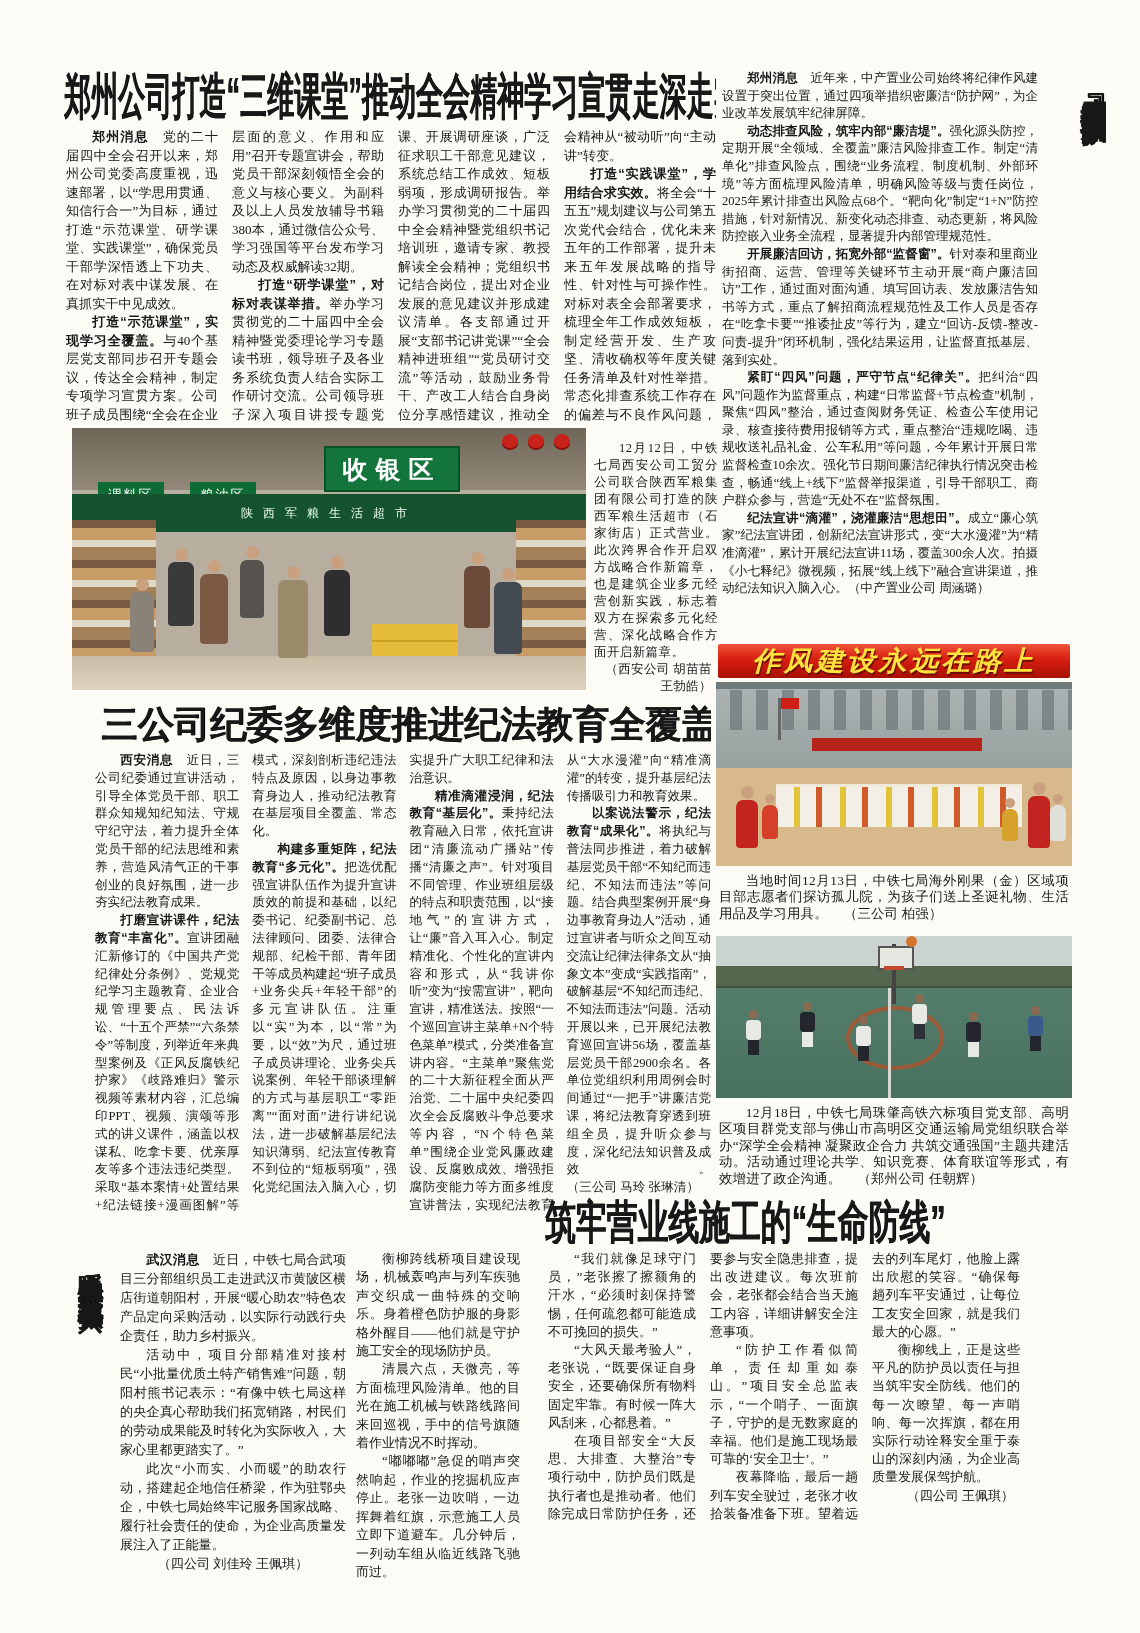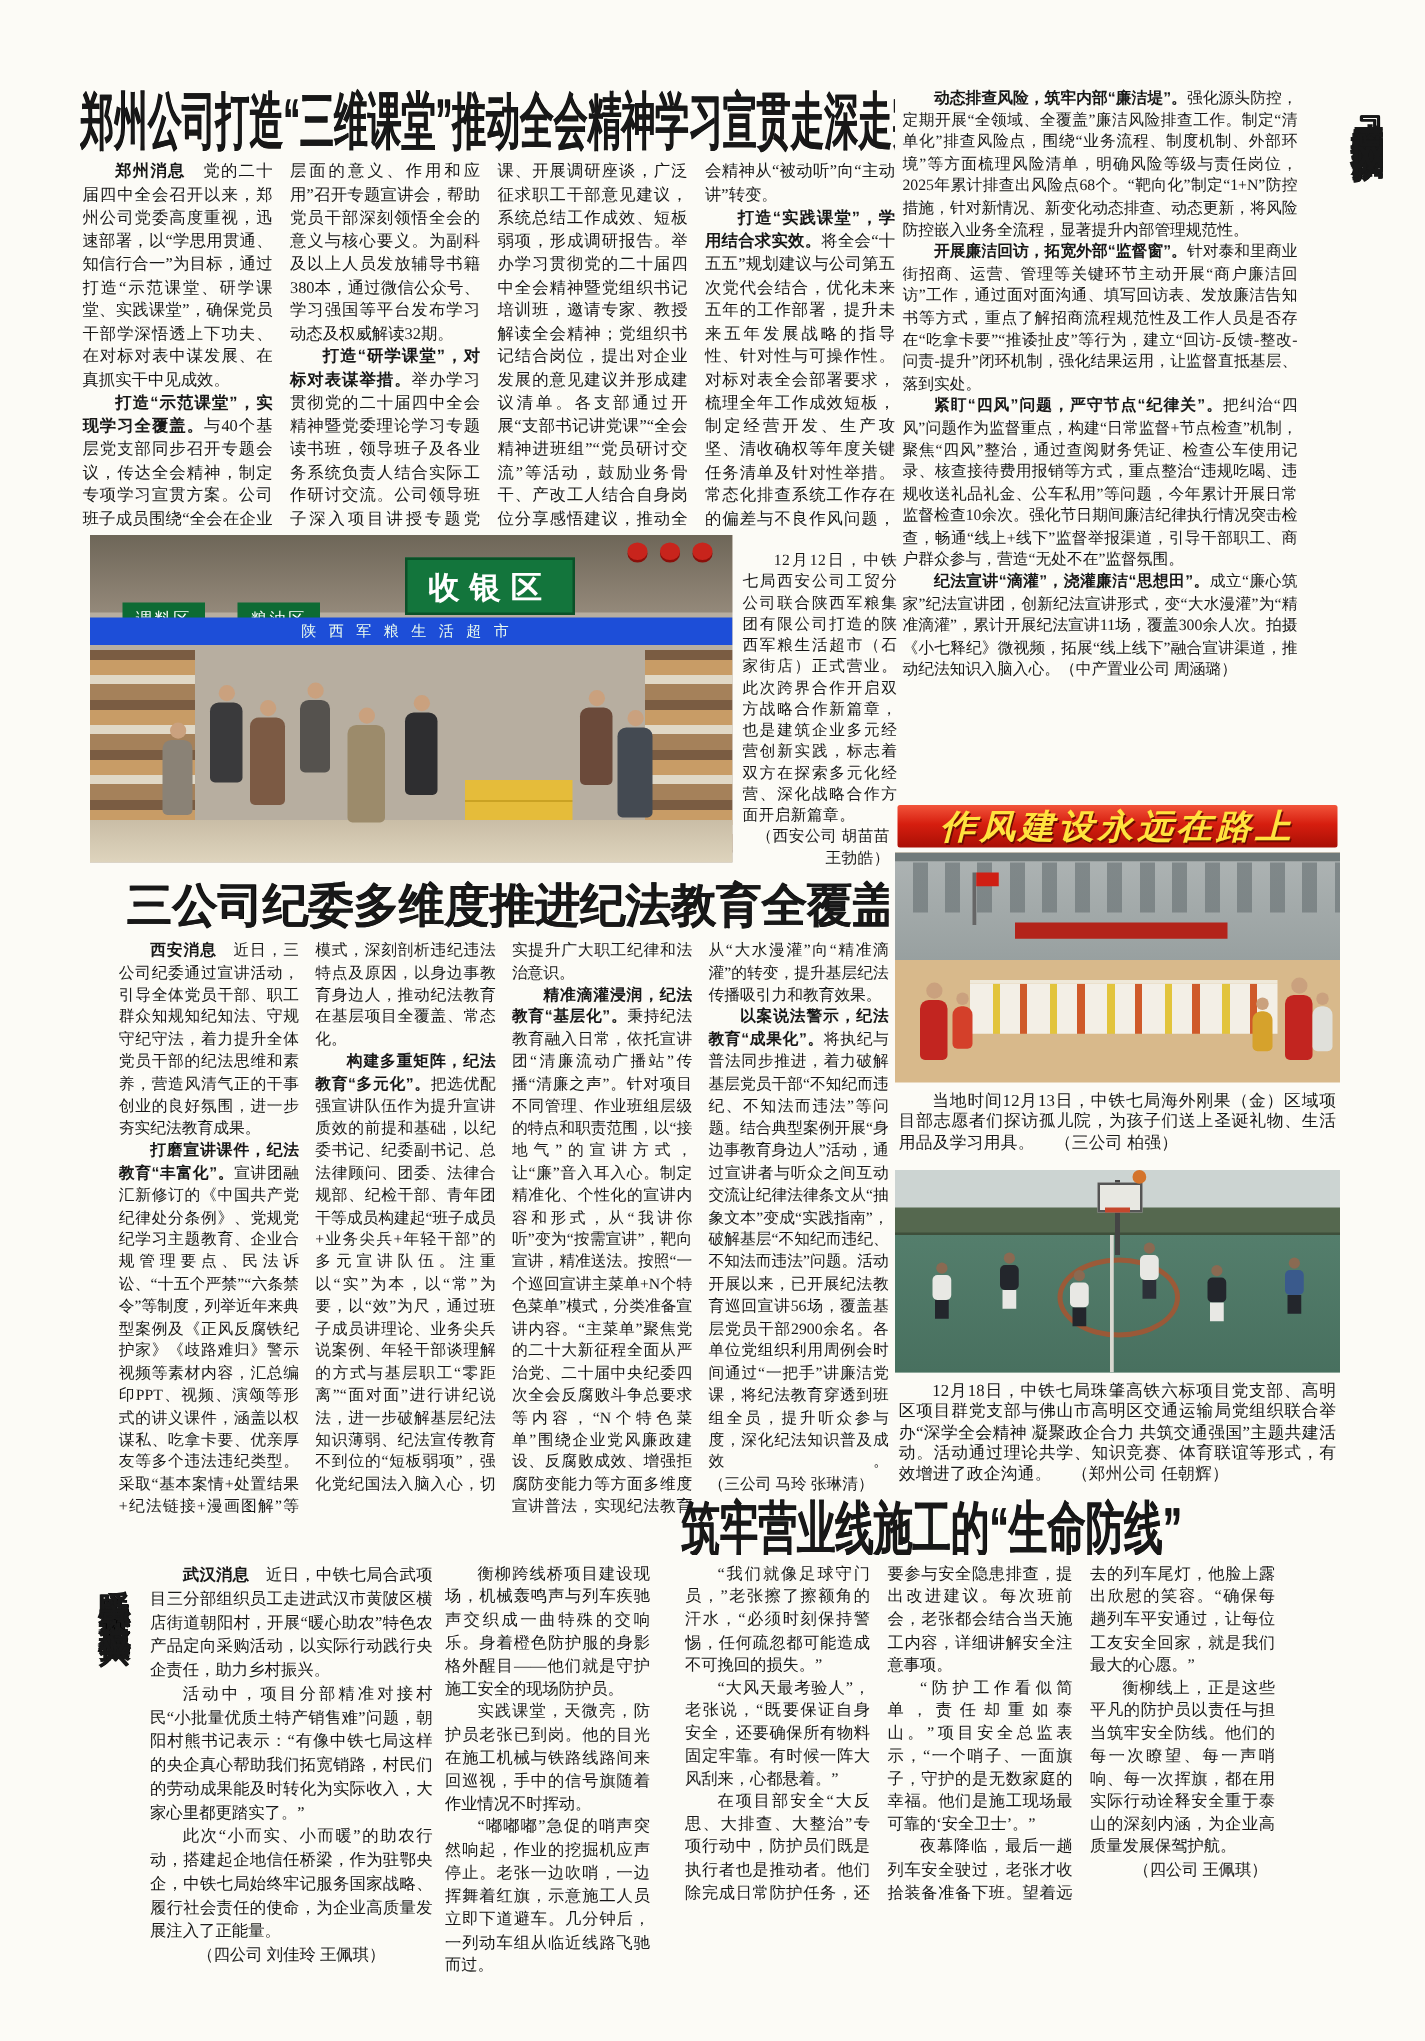--- a/index.html
+++ b/index.html
@@ -24,21 +24,21 @@
              font-size:44px;font-weight:900;transform:scale(0.615,1.12);transform-origin:0 0;
              text-shadow:0.7px 0 0 #000;}
   .body-a{position:absolute;left:66px;top:128px;width:650px;height:298px;column-count:4;column-gap:14px;
           font-size:13.1px;line-height:18.5px;text-align:justify;overflow:hidden;}
   
   .photo-a{position:absolute;left:72px;top:428px;width:514px;height:262px;background:#b7aea0;overflow:hidden;}
   .pa-ceiling{position:absolute;left:0;top:0;width:100%;height:62px;background:linear-gradient(#6e6658,#94897a);}
   .pa-board{position:absolute;left:252px;top:18px;width:132px;height:42px;background:#13753c;border:2px solid #0a5128;
             color:#fff;font-family:"Liberation Sans",sans-serif;font-weight:900;font-size:25px;letter-spacing:8px;
             display:flex;align-items:center;justify-content:center;}
-  .pa-strip{position:absolute;left:0;top:66px;width:100%;height:22px;background:#1d4ed8;color:#eafbef;
+  .pa-strip{position:absolute;left:0;top:66px;width:100%;height:38px;background:#14532d;color:#eafbef;
             font-size:12px;letter-spacing:10px;display:flex;align-items:center;justify-content:center;
             font-family:"Liberation Sans",sans-serif;}
   .pa-sign{position:absolute;top:54px;width:66px;height:26px;background:#0d6b34;color:#fff;font-size:13px;
            font-family:"Liberation Sans",sans-serif;display:flex;align-items:center;justify-content:center;letter-spacing:2px;}
   .pa-lant{position:absolute;top:6px;width:16px;height:14px;border-radius:50%;background:#c8241c;box-shadow:0 2px 0 #8a0f0a;}
   .pa-shelf{position:absolute;top:92px;height:162px;background:repeating-linear-gradient(180deg,
             #7a5c42 0 8px,#c89c66 8px 20px,#e0d8c6 20px 27px,#a5815a 27px 40px);}
   .pa-floor{position:absolute;left:0;bottom:0;width:100%;height:34px;background:linear-gradient(#c9bda6,#ded4bd);}
   .pa-boxes{position:absolute;left:300px;top:196px;width:86px;height:54px;
             background:repeating-linear-gradient(180deg,#e5bc3a 0 16px,#caa223 16px 18px),
@@ -180,20 +180,21 @@
       </span>
   </div>
 
   <div class="brief">
     <p class="para">12月12日，中铁七局西安公司工贸分公司联合陕西军粮集团有限公司打造的陕西军粮生活超市（石家街店）正式营业。此次跨界合作开启双方战略合作新篇章，也是建筑企业多元经营创新实践，标志着双方在探索多元化经营、深化战略合作方面开启新篇章。</p>
     <p class="byline">（西安公司 胡苗苗 王勃皓）</p>
   </div>
 
   <div class="art-b">
     <div class="vhl-b">中产置业公司织密廉洁『防护网』</div>
+    <p class="para"><b class="lead">郑州消息　</b><span>近年来，中产置业公司始终将纪律作风建设置于突出位置，通过四项举措织密廉洁“防护网”，为企业改革发展筑牢纪律屏障。</span></p>
     <p class="para"><b class="lead">动态排查风险，筑牢内部“廉洁堤”。</b><span>强化源头防控，定期开展“全领域、全覆盖”廉洁风险排查工作。制定“清单化”排查风险点，围绕“业务流程、制度机制、外部环境”等方面梳理风险清单，明确风险等级与责任岗位，2025年累计排查出风险点68个。“靶向化”制定“1+N”防控措施，针对新情况、新变化动态排查、动态更新，将风险防控嵌入业务全流程，显著提升内部管理规范性。</span></p>
     <p class="para"><b class="lead">开展廉洁回访，拓宽外部“监督窗”。</b><span>针对泰和里商业街招商、运营、管理等关键环节主动开展“商户廉洁回访”工作，通过面对面沟通、填写回访表、发放廉洁告知书等方式，重点了解招商流程规范性及工作人员是否存在“吃拿卡要”“推诿扯皮”等行为，建立“回访-反馈-整改-问责-提升”闭环机制，强化结果运用，让监督直抵基层、落到实处。</span></p>
     <p class="para"><b class="lead">紧盯“四风”问题，严守节点“纪律关”。</b><span>把纠治“四风”问题作为监督重点，构建“日常监督+节点检查”机制，聚焦“四风”整治，通过查阅财务凭证、检查公车使用记录、核查接待费用报销等方式，重点整治“违规吃喝、违规收送礼品礼金、公车私用”等问题，今年累计开展日常监督检查10余次。强化节日期间廉洁纪律执行情况突击检查，畅通“线上+线下”监督举报渠道，引导干部职工、商户群众参与，营造“无处不在”监督氛围。</span></p>
     <p class="para"><b class="lead">纪法宣讲“滴灌”，浇灌廉洁“思想田”。</b><span>成立“廉心筑家”纪法宣讲团，创新纪法宣讲形式，变“大水漫灌”为“精准滴灌”，累计开展纪法宣讲11场，覆盖300余人次。拍摄《小七释纪》微视频，拓展“线上线下”融合宣讲渠道，推动纪法知识入脑入心。</span><span class="byline-in">（中产置业公司 周涵璐）</span></p>
   </div>
 
   <div class="banner">
     <span>作风建设永远在路上</span>
   </div>
 
@@ -290,21 +291,21 @@
   <div class="vhl-d">暖心助农办实事 企地连心促振兴</div>
   <div class="body-d">
     <p class="para"><b class="lead">武汉消息　</b><span>近日，中铁七局合武项目三分部组织员工走进武汉市黄陂区横店街道朝阳村，开展“暖心助农”特色农产品定向采购活动，以实际行动践行央企责任，助力乡村振兴。</span></p>
     <p class="para"><span>活动中，项目分部精准对接村民“小批量优质土特产销售难”问题，朝阳村熊书记表示：“有像中铁七局这样的央企真心帮助我们拓宽销路，村民们的劳动成果能及时转化为实际收入，大家心里都更踏实了。”</span></p>
     <p class="para"><span>此次“小而实、小而暖”的助农行动，搭建起企地信任桥梁，作为驻鄂央企，中铁七局始终牢记服务国家战略、履行社会责任的使命，为企业高质量发展注入了正能量。</span></p>
     <p class="byline-d">（四公司 刘佳玲 王佩琪）</p>
   </div>
 
   <div class="col1-e">
     <p class="para">衡柳跨线桥项目建设现场，机械轰鸣声与列车疾驰声交织成一曲特殊的交响乐。身着橙色防护服的身影格外醒目——他们就是守护施工安全的现场防护员。</p>
-    <p class="para">实践课堂，天微亮，防护员老张已到岗。他的目光在施工机械与铁路线路间来回巡视，手中的信号旗随着作业情况不时挥动。</p>
+    <p class="para">清晨六点，天微亮，等方面梳理风险清单。他的目光在施工机械与铁路线路间来回巡视，手中的信号旗随着作业情况不时挥动。</p>
     <p class="para">“嘟嘟嘟”急促的哨声突然响起，作业的挖掘机应声停止。老张一边吹哨，一边挥舞着红旗，示意施工人员立即下道避车。几分钟后，一列动车组从临近线路飞驰而过。</p>
   </div>
   <div class="hl-e">
     <span>筑牢营业线施工的“生命防线”</span>
   </div>
   <div class="body-e">
     <p class="para">“我们就像足球守门员，”老张擦了擦额角的汗水，“必须时刻保持警惕，任何疏忽都可能造成不可挽回的损失。”</p>
     <p class="para">“大风天最考验人”，老张说，“既要保证自身安全，还要确保所有物料固定牢靠。有时候一阵大风刮来，心都悬着。”</p>
     <p class="para">在项目部安全“大反思、大排查、大整治”专项行动中，防护员们既是执行者也是推动者。他们除完成日常防护任务，还要参与安全隐患排查，提出改进建议。每次班前会，老张都会结合当天施工内容，详细讲解安全注意事项。</p>
     <p class="para">“防护工作看似简单，责任却重如泰山。”项目安全总监表示，“一个哨子、一面旗子，守护的是无数家庭的幸福。他们是施工现场最可靠的‘安全卫士’。”</p>

